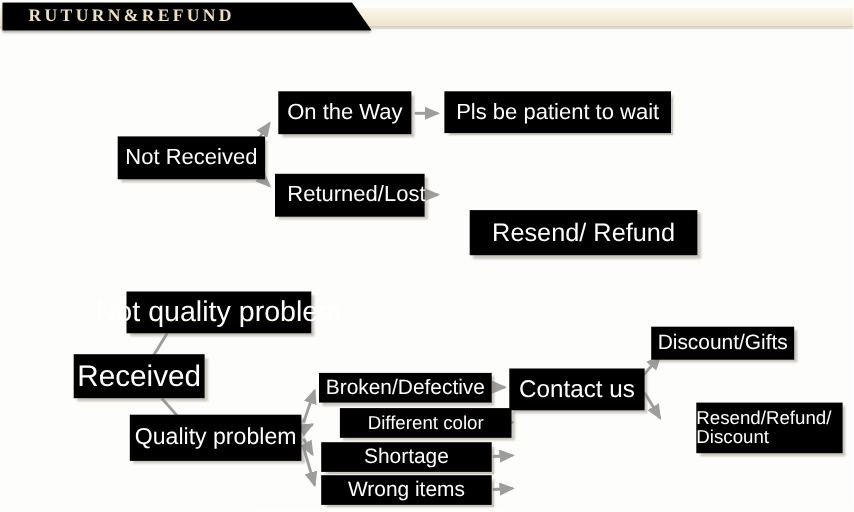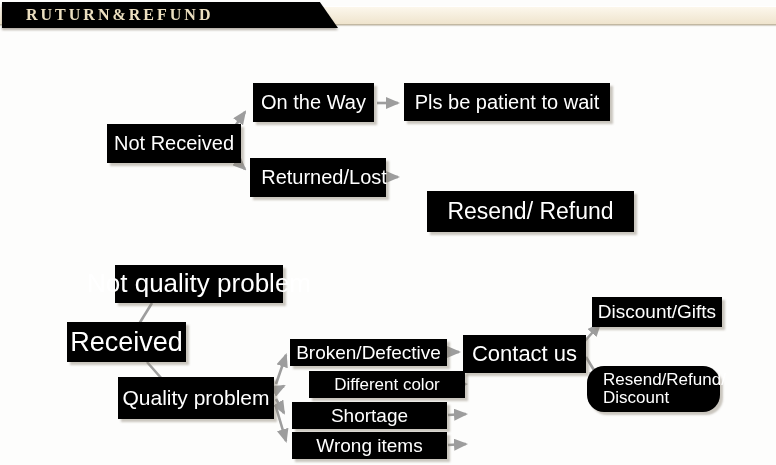--- a/index.html
+++ b/index.html
@@ -55,23 +55,23 @@
   #n-resend-refund {left:427px;top:156px;width:207px;height:41px;font-size:23px;margin-top:35px;}
   #n-not-quality   {left:115px;top:265px;width:168px;height:38px;font-size:26px;}
   #n-received      {left:33px; top:322px;width:119px;height:40px;font-size:27px;margin-left:34px;}
   #n-quality       {left:118px;top:377px;width:156px;height:42px;font-size:21px;}
   #n-broken        {left:290px;top:339px;width:157px;height:27px;font-size:19px;}
   #n-diff-color    {left:309px;top:371px;width:156px;height:27px;font-size:17px;}
   #n-shortage      {left:292px;top:402px;width:155px;height:27px;font-size:19px;}
   #n-wrong-items   {left:292px;top:432px;width:155px;height:27px;font-size:19px;}
   #n-contact-us    {left:463px;top:335px;width:123px;height:38px;font-size:22px;}
   #n-discount-gifts{left:592px;top:297px;width:130px;height:30px;font-size:19px;}
-  #n-rrd           {left:587px;top:366px;width:133px;height:46px;font-size:17px;
+  #n-rrd           {left:633px;top:366px;width:133px;height:46px;font-size:17px;
                     flex-direction:column;align-items:flex-start;justify-content:center;
-                    padding-left:16px;box-sizing:border-box;border-radius:17px;}
+                    padding-left:0;box-sizing:border-box;}
 
   
   #connectors{position:absolute;left:0;top:0;width:776px;height:465px;z-index:1;}
   .node{z-index:2;}
 </style>
 </head>
 <body>
 
 <div id="canvas">
 

